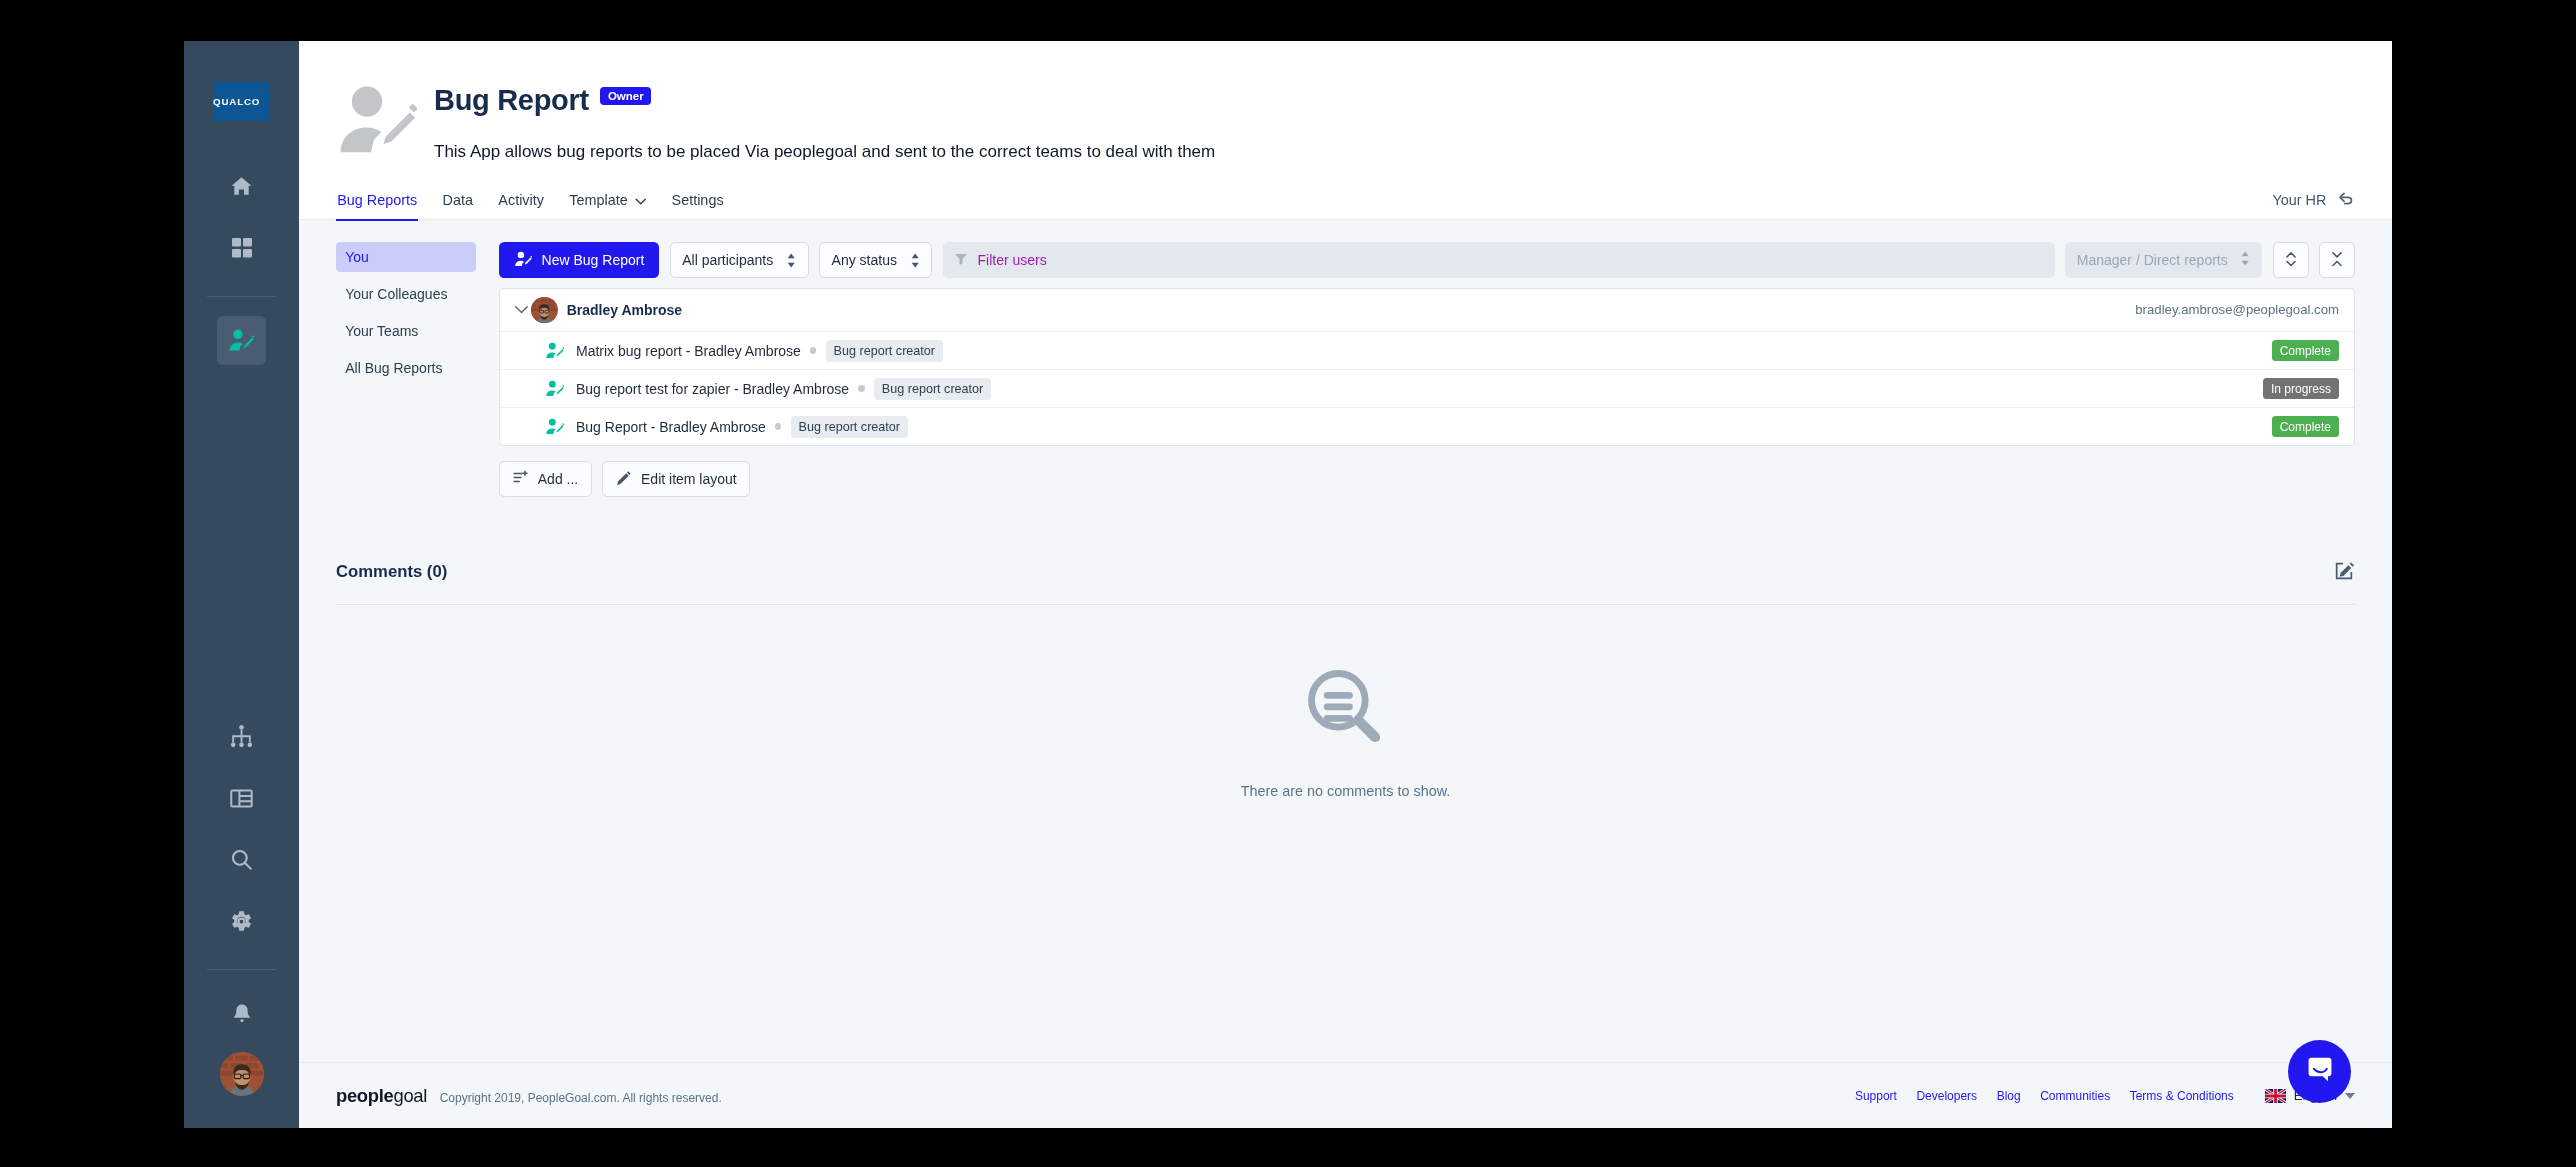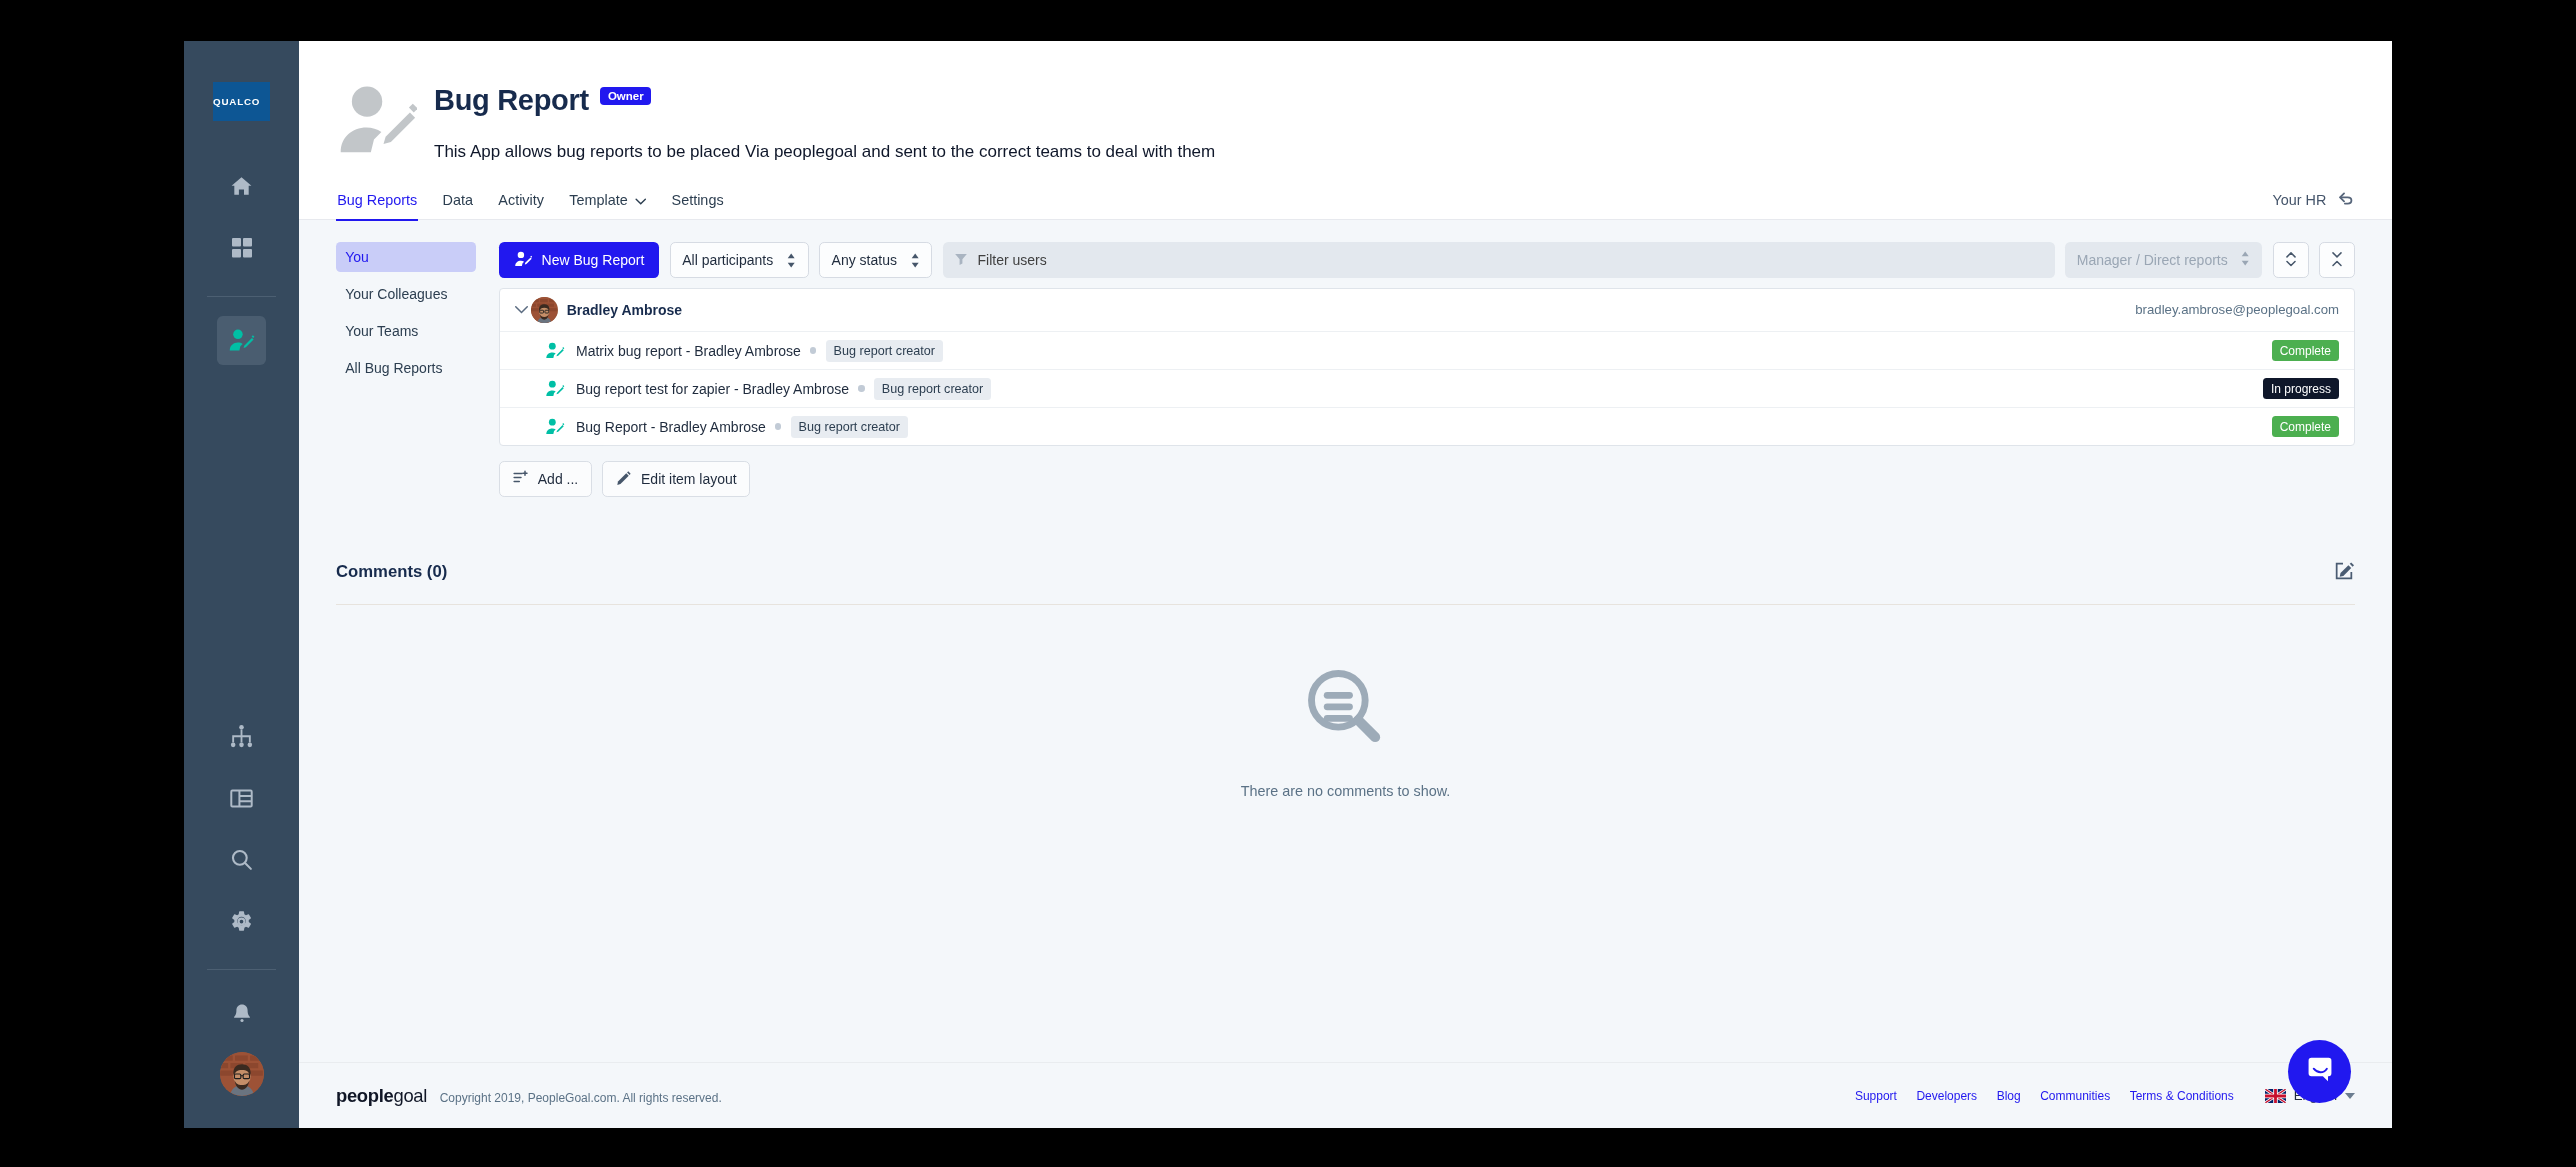--- a/index.html
+++ b/index.html
@@ -108,21 +108,21 @@
   }
   .select-ctl {
     height: 36px; border: 0.6px solid #d6dbe3; border-radius: 5.2px;
     background: #fcfdfe; font-size: 14px; color: #1f2b3d;
     display: flex; align-items: center; gap: 12.6px; padding: 0 11.5px; cursor: pointer;
   }
   .select-ctl .updown { display: flex; flex-direction: column; gap: 1.7px; line-height: 0; }
   .filter-field {
     flex: 1 1 auto; min-width: 0; height: 36px; background: #e3e8ee;
     border-radius: 5.2px; display: flex; align-items: center; gap: 9.2px; padding: 0 11.5px;
-    color: #404040; font-size: 14px;
+    color: #a21caf; font-size: 14px;
   }
   .ctl-disabled {
     height: 36px; background: #e3e8ee; border-radius: 5.2px; color: #9aa6b4;
     font-size: 14px; display: flex; align-items: center; gap: 12.6px; padding: 0 11.5px;
   }
   .icon-btn {
     width: 36px; height: 36px; border: 0.6px solid #d6dbe3; border-radius: 5.2px;
     background: #fcfdfe; display: flex; align-items: center; justify-content: center;
     cursor: pointer;
   }
@@ -545,21 +545,21 @@
                   <svg width="19.5" height="19.5" viewBox="0 0 24 24" fill="#00bfa5">
                     <circle cx="9" cy="6.4" r="4.2"></circle>
                     <path d="M1.6 21c0-4.2 3.3-6.9 7.4-6.9 1.55 0 3 .43 4.2 1.2l-2.05 2.05-.88 3.65z"></path>
                     <path d="M21.6 9.9l1.5 1.5-6.9 6.9-2.1.6.6-2.1z"></path>
                     <path d="M22.4 7.5l1.4 1.4-1.1 1.1-1.4-1.4z"></path>
                   </svg>
                 </div>
                 <div class="item-title">Bug report test for zapier - Bradley Ambrose</div>
                 <div class="dot-sep"></div>
                 <div class="role-pill">Bug report creator</div>
-                <div class="status-pill" style="background:#0f172a">In progress</div>
+                <div class="status-pill" style="background:#737373">In progress</div>
               </div>
 
               <div class="item-row">
                 <div class="item-icon">
                   <svg width="19.5" height="19.5" viewBox="0 0 24 24" fill="#00bfa5">
                     <circle cx="9" cy="6.4" r="4.2"></circle>
                     <path d="M1.6 21c0-4.2 3.3-6.9 7.4-6.9 1.55 0 3 .43 4.2 1.2l-2.05 2.05-.88 3.65z"></path>
                     <path d="M21.6 9.9l1.5 1.5-6.9 6.9-2.1.6.6-2.1z"></path>
                     <path d="M22.4 7.5l1.4 1.4-1.1 1.1-1.4-1.4z"></path>
                   </svg>

